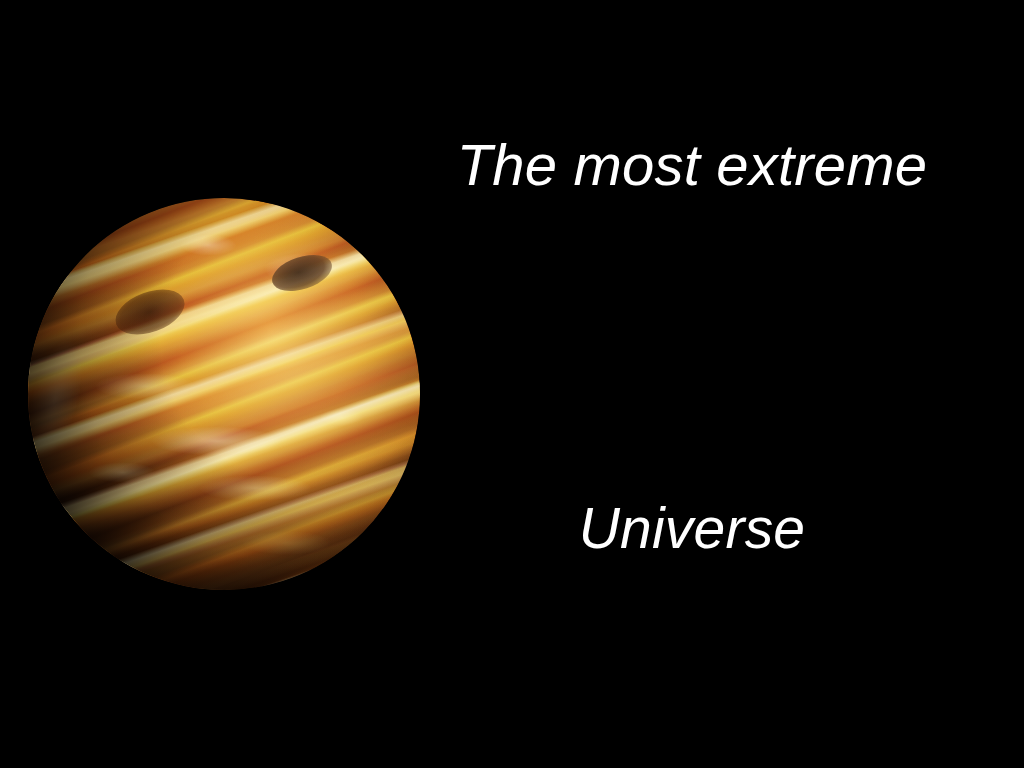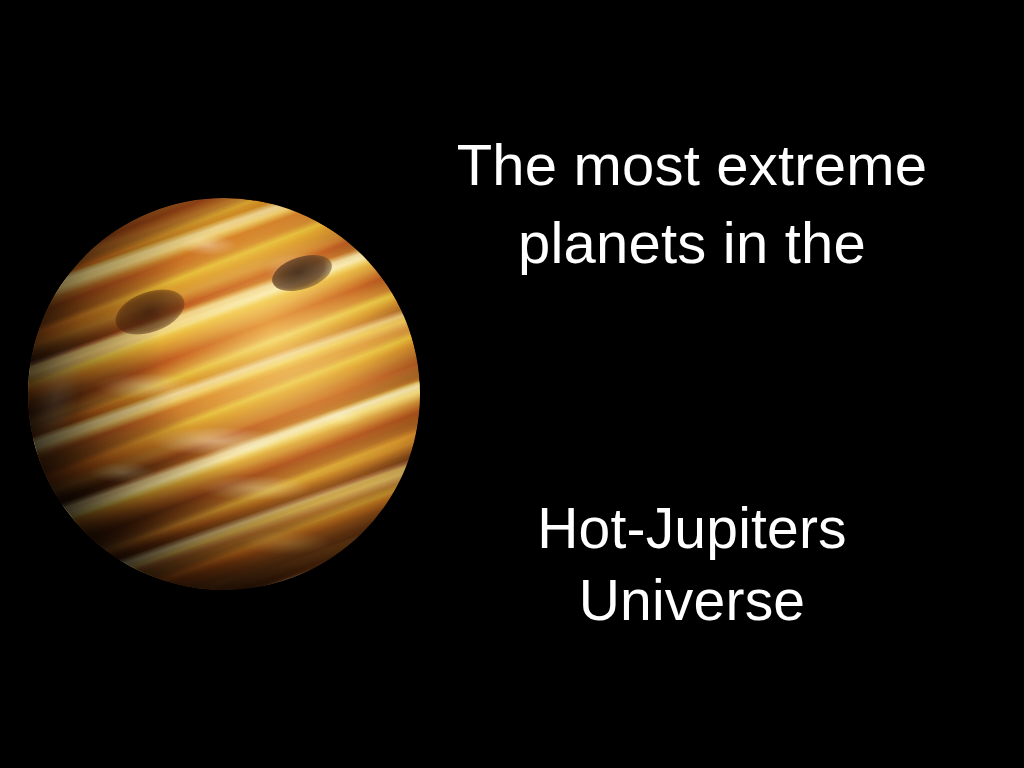--- a/index.html
+++ b/index.html
@@ -200,20 +200,21 @@
     mix-blend-mode: screen;
   }
 
   
   #text-column {
     position: absolute;
     left: 392px;
     top: 0;
     width: 600px;
     height: 768px;
+    font-style: italic;
   }
 
   .text-block {
     position: absolute;
     left: 0;
     width: 600px;
     text-align: center;
     color: #ffffff;
     font-family: "Liberation Sans", "DejaVu Sans", sans-serif;
     font-weight: 300;
@@ -254,22 +255,20 @@
       <div class="planet-rim-glint"></div>
       <div class="planet-shadow"></div>
     </div>
     <div class="planet-edge-fade"></div>
   </div>
 
   <div id="text-column">
 
     <div class="text-block" id="headline">
       <span class="text-line">The most extreme</span>
-      <span class="text-line">planets in the</span>
     </div>
 
     <div class="text-block" id="subhead">
-      <span class="text-line">Hot-Jupiters</span>
       <span class="text-line">Universe</span>
     </div>
 
   </div>
 </div>
 
 </body></html>

